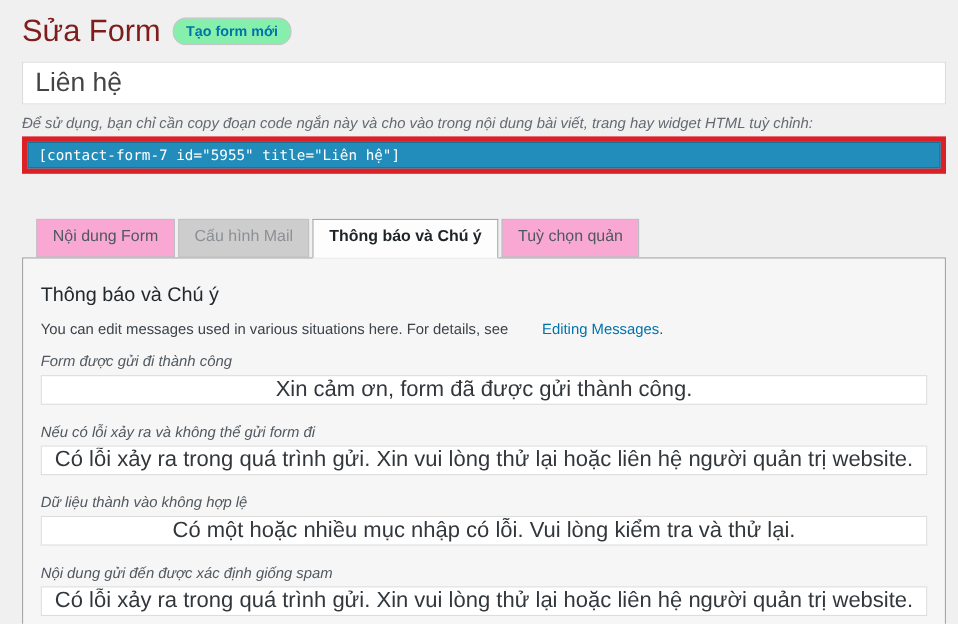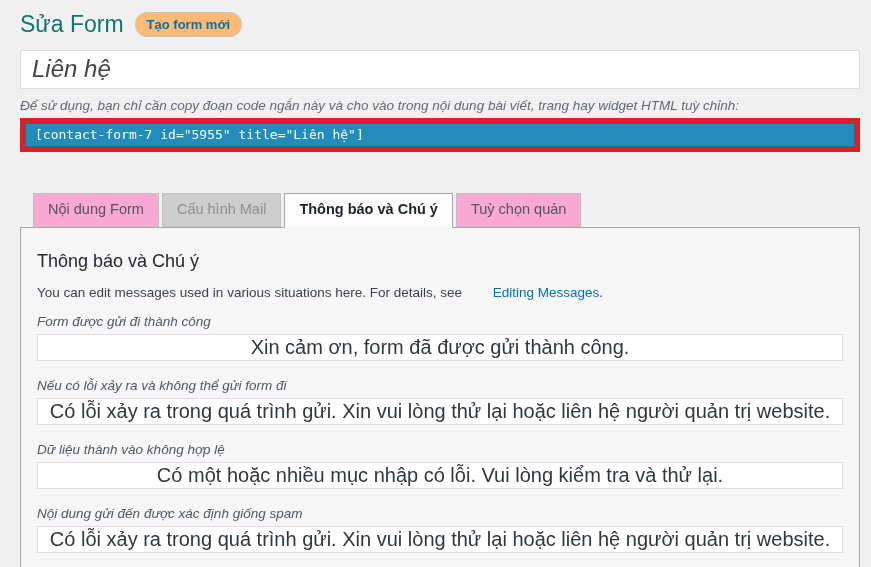--- a/index.html
+++ b/index.html
@@ -7,34 +7,34 @@
   body {
     width: 871px; height: 567px; overflow: hidden;
     background: #f0f0f1;
     font-family: "Liberation Sans", sans-serif;
     color: #3c434a;
   }
   .wrap { padding: 8px 11px 0 20px; }
 
   
   .header-row { display: flex; align-items: center; gap: 11px; margin: 2px 0 10px; }
-  .page-title { font-size: 23px; font-weight: 400; color: #0f766e; margin: 0; line-height: 1.3; }
+  .page-title { font-size: 28px; font-weight: 400; color: #7f1d1d; margin: 0; line-height: 1.3; }
   .page-title-action {
     display: inline-block; font-size: 13px; color: #0073aa;
-    background: #fdba74; border: 1px solid #c3c4c7; border-radius: 12px;
+    background: #86efac; border: 1px solid #c3c4c7; border-radius: 12px;
     padding: 5px 11px; text-decoration: none; cursor: pointer; line-height: 1;
     font-weight: 600;
   }
 
   
   .form-title-input {
     display: block; width: 100%; height: 39px;
     font-family: inherit; font-size: 24px; color: #444;
     background: #fff; border: 1px solid #ddd;
-    padding: 16px 11px; margin: 0 0 9px; outline: none; font-style: italic;
+    padding: 16px 11px; margin: 0 0 9px; outline: none;
   }
 
   
   .shortcode-desc {
     margin: 5px 0 5px; font-style: italic;
     font-size: 13.5px; color: #646970;
   }
   .shortcode-highlight { border: 5px solid #dd1f26; }
   .shortcode-input {
     display: block; width: 100%; height: 24px;

